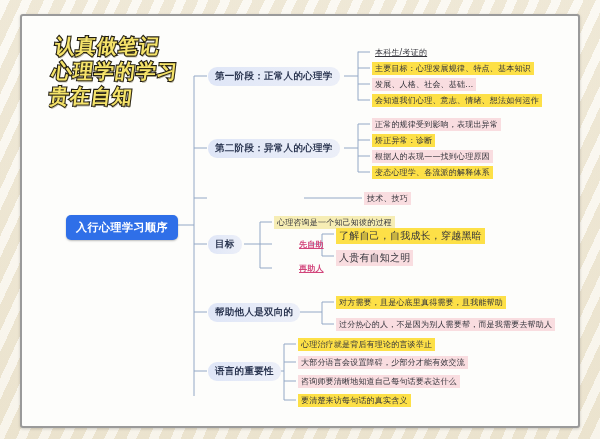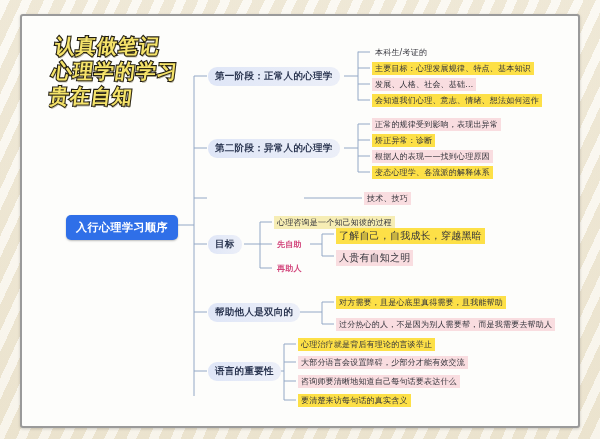--- a/index.html
+++ b/index.html
@@ -57,22 +57,22 @@
   }
   .lvl2{
     font-size:8px;color:#33333a;padding:1px 3px;letter-spacing:.2px;
   }
   .lvl3{
     font-size:10px;color:#33333a;padding:1px 3px;letter-spacing:.2px;
   }
   .hl-pink{background:#fde047;}
   .hl-pink-soft{background:#f9dde0;}
   .hl-yellow{background:#f6edb4;}
-  .hl-none{background:transparent;}
-  .txt-pink{color:#d2457b;font-weight:bold;}
+  .hl-none{background:transparent;text-decoration:underline;}
+  .txt-pink{color:#d2457b;font-weight:bold;margin-left:22px;}
 </style>
 </head>
 <body>
 
 <div id="bg-stripes"></div>
 
 <div id="card">
   <div id="canvas">
 
     <svg class="links" viewBox="0 0 556 410">

